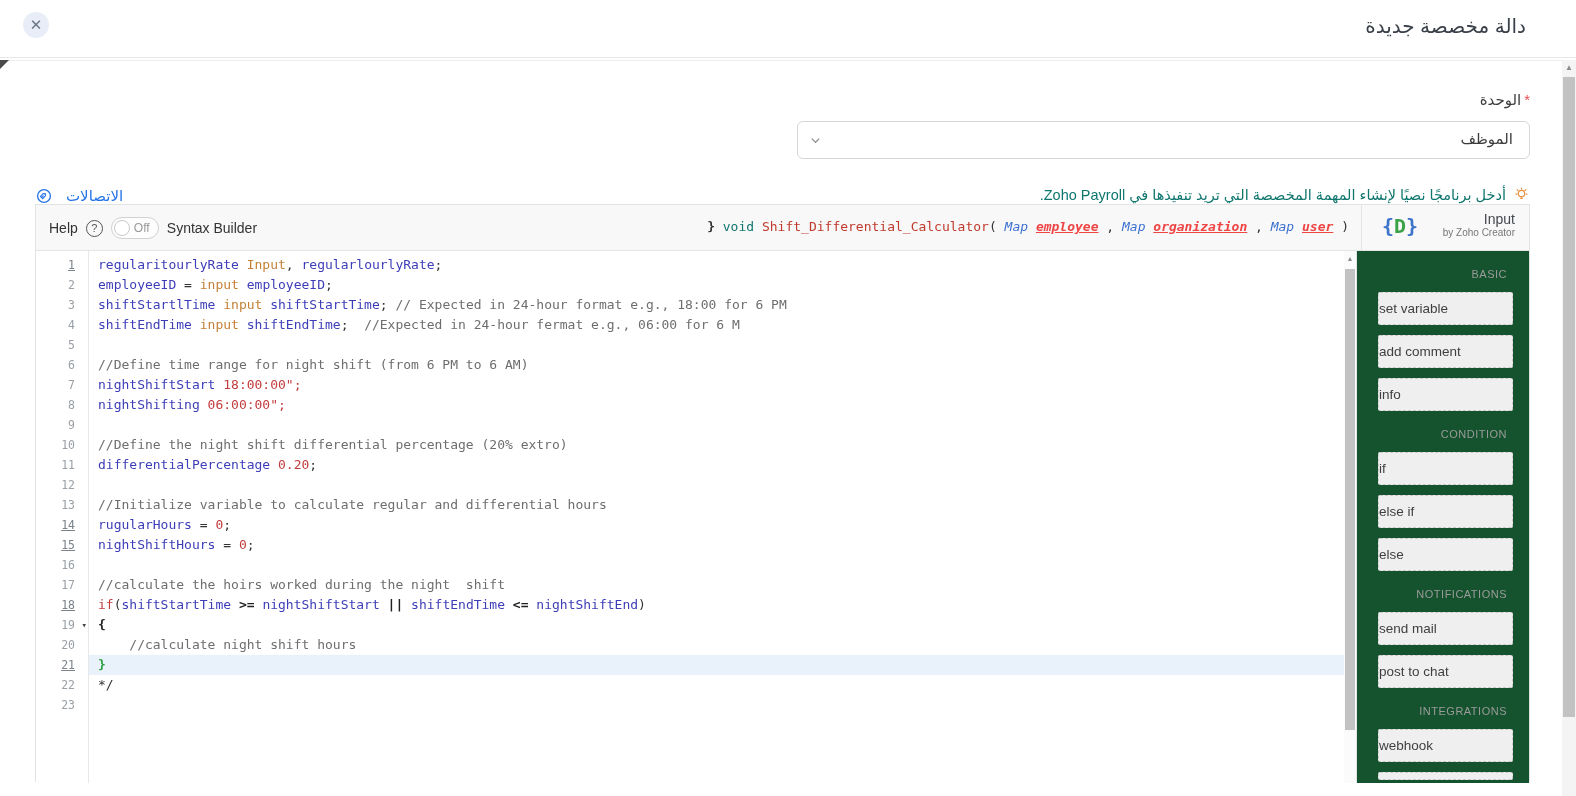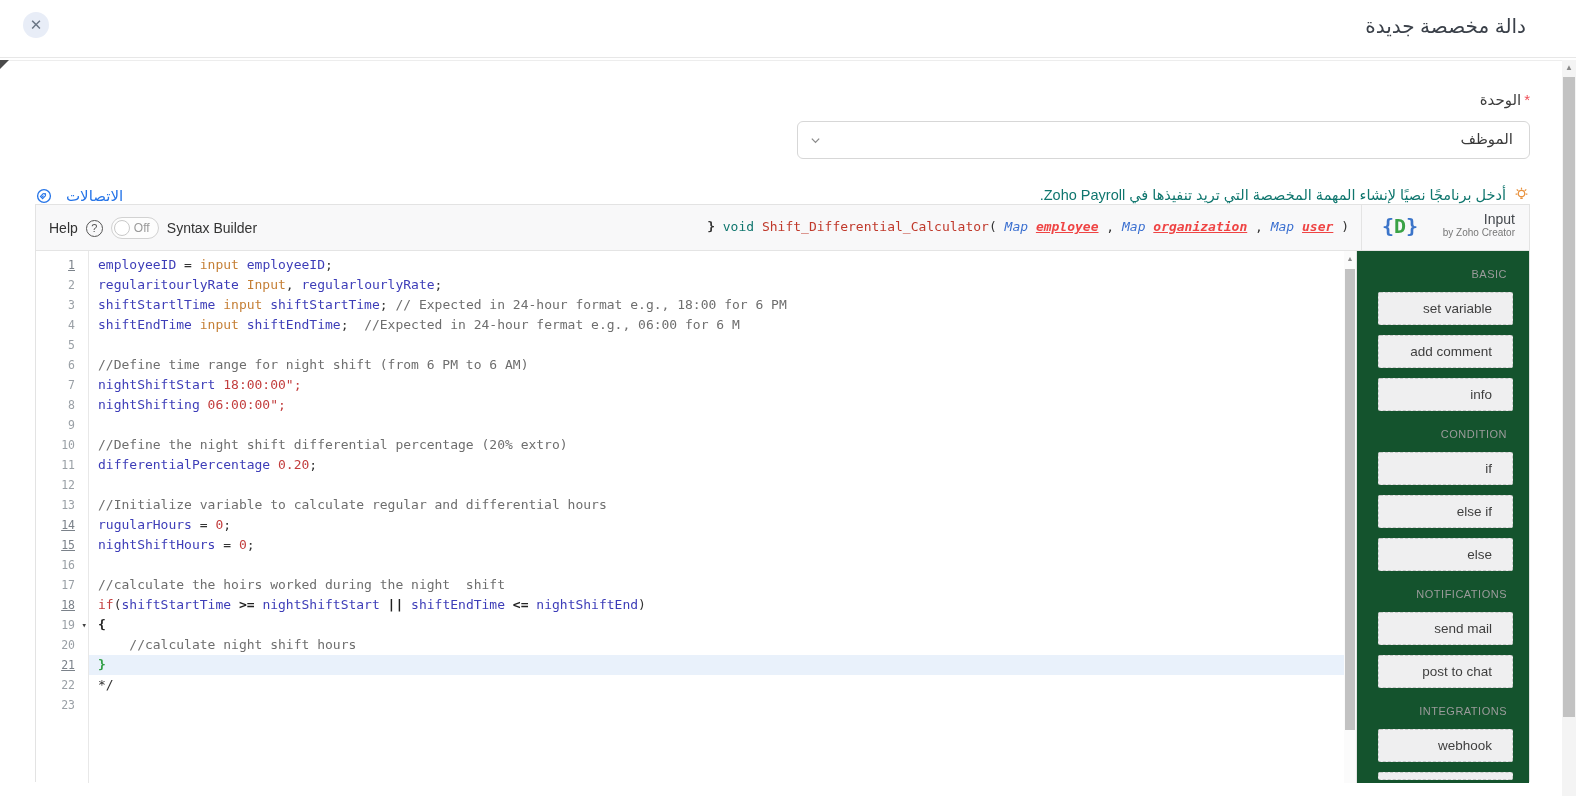--- a/index.html
+++ b/index.html
@@ -87,21 +87,21 @@
   #ed-sb-up { position:absolute; top:4px; left:0; width:12px; text-align:center;
               font-size:7px; color:#8a8a8a; cursor:pointer; }
   #ed-sb-thumb { position:absolute; left:1px; top:18px; width:10px; height:461px;
                  background:#c2c2c2; cursor:pointer; }
 
   
   #sidebar { width:173px; background:#14532d; border-left:1px solid #e4e4e4; overflow:hidden; }
   .sb-title { margin:17px 22px 12px; text-align:right; font-size:11px; letter-spacing:.5px;
               color:#9b9b9b; }
   .sb-btn { height:33px; margin:0 16px 10px 21px; background:#efeff0;
-            border:1px dashed #c9c9c9; border-radius:2px; text-align:right;
+            border:1px dashed #c9c9c9; border-radius:2px; text-align:left;
             padding-right:20px; line-height:31px; font-size:13.5px; color:#3f3f3f; cursor:grab; }
   .sb-btn.partial { height:8px; margin-bottom:0; }
 
   
   #page-scrollbar { right:0; top:60px; width:14px; height:736px; background:#f4f4f4; }
   #pg-sb-up { position:absolute; top:3px; left:0; width:14px; text-align:center;
               font-size:8px; color:#8a8a8a; cursor:pointer; }
   #pg-sb-thumb { position:absolute; left:1px; top:17px; width:12px; height:640px;
                  background:#c2c2c2; cursor:pointer; }
 
@@ -196,22 +196,22 @@
           <div class="gut-row"><span>16</span></div>
           <div class="gut-row"><span>17</span></div>
           <div class="gut-row"><span class="u">18</span></div>
           <div class="gut-row"><span>19</span><span class="fold">▾</span></div>
           <div class="gut-row"><span>20</span></div>
           <div class="gut-row"><span class="u">21</span></div>
           <div class="gut-row"><span>22</span></div>
           <div class="gut-row"><span>23</span></div>
         </div>
       <div id="code-col">
+          <div class="code-row"><span class="tk-v">regularitourlyRate</span><span class="tk-p"> </span><span class="tk-k">Input</span><span class="tk-p">, </span><span class="tk-v">regularlourlyRate</span><span class="tk-p">;</span></div>
           <div class="code-row"><span class="tk-v">employeeID</span><span class="tk-p"> = </span><span class="tk-k">input</span><span class="tk-p"> </span><span class="tk-v">employeeID</span><span class="tk-p">;</span></div>
-          <div class="code-row"><span class="tk-v">regularitourlyRate</span><span class="tk-p"> </span><span class="tk-k">Input</span><span class="tk-p">, </span><span class="tk-v">regularlourlyRate</span><span class="tk-p">;</span></div>
           <div class="code-row"><span class="tk-v">shiftStartlTime</span><span class="tk-p"> </span><span class="tk-k">input</span><span class="tk-p"> </span><span class="tk-v">shiftStartTime</span><span class="tk-p">; </span><span class="tk-c">// Expected in 24-hour format e.g., 18:00 for 6 PM</span></div>
           <div class="code-row"><span class="tk-v">shiftEndTime</span><span class="tk-p"> </span><span class="tk-k">input</span><span class="tk-p"> </span><span class="tk-v">shiftEndTime</span><span class="tk-p">;  </span><span class="tk-c">//Expected in 24-hour fermat e.g., 06:00 for 6 M</span></div>
           <div class="code-row"></div>
           <div class="code-row"><span class="tk-c">//Define time range for night shift (from 6 PM to 6 AM)</span></div>
           <div class="code-row"><span class="tk-v">nightShiftStart</span><span class="tk-p"> </span><span class="tk-n">18:00:00";</span></div>
           <div class="code-row"><span class="tk-v">nightShifting</span><span class="tk-p"> </span><span class="tk-n">06:00:00";</span></div>
           <div class="code-row"></div>
           <div class="code-row"><span class="tk-c">//Define the night shift differential percentage (20% extro)</span></div>
           <div class="code-row"><span class="tk-v">differentialPercentage</span><span class="tk-p"> </span><span class="tk-n">0.20</span><span class="tk-p">;</span></div>
           <div class="code-row"></div>

